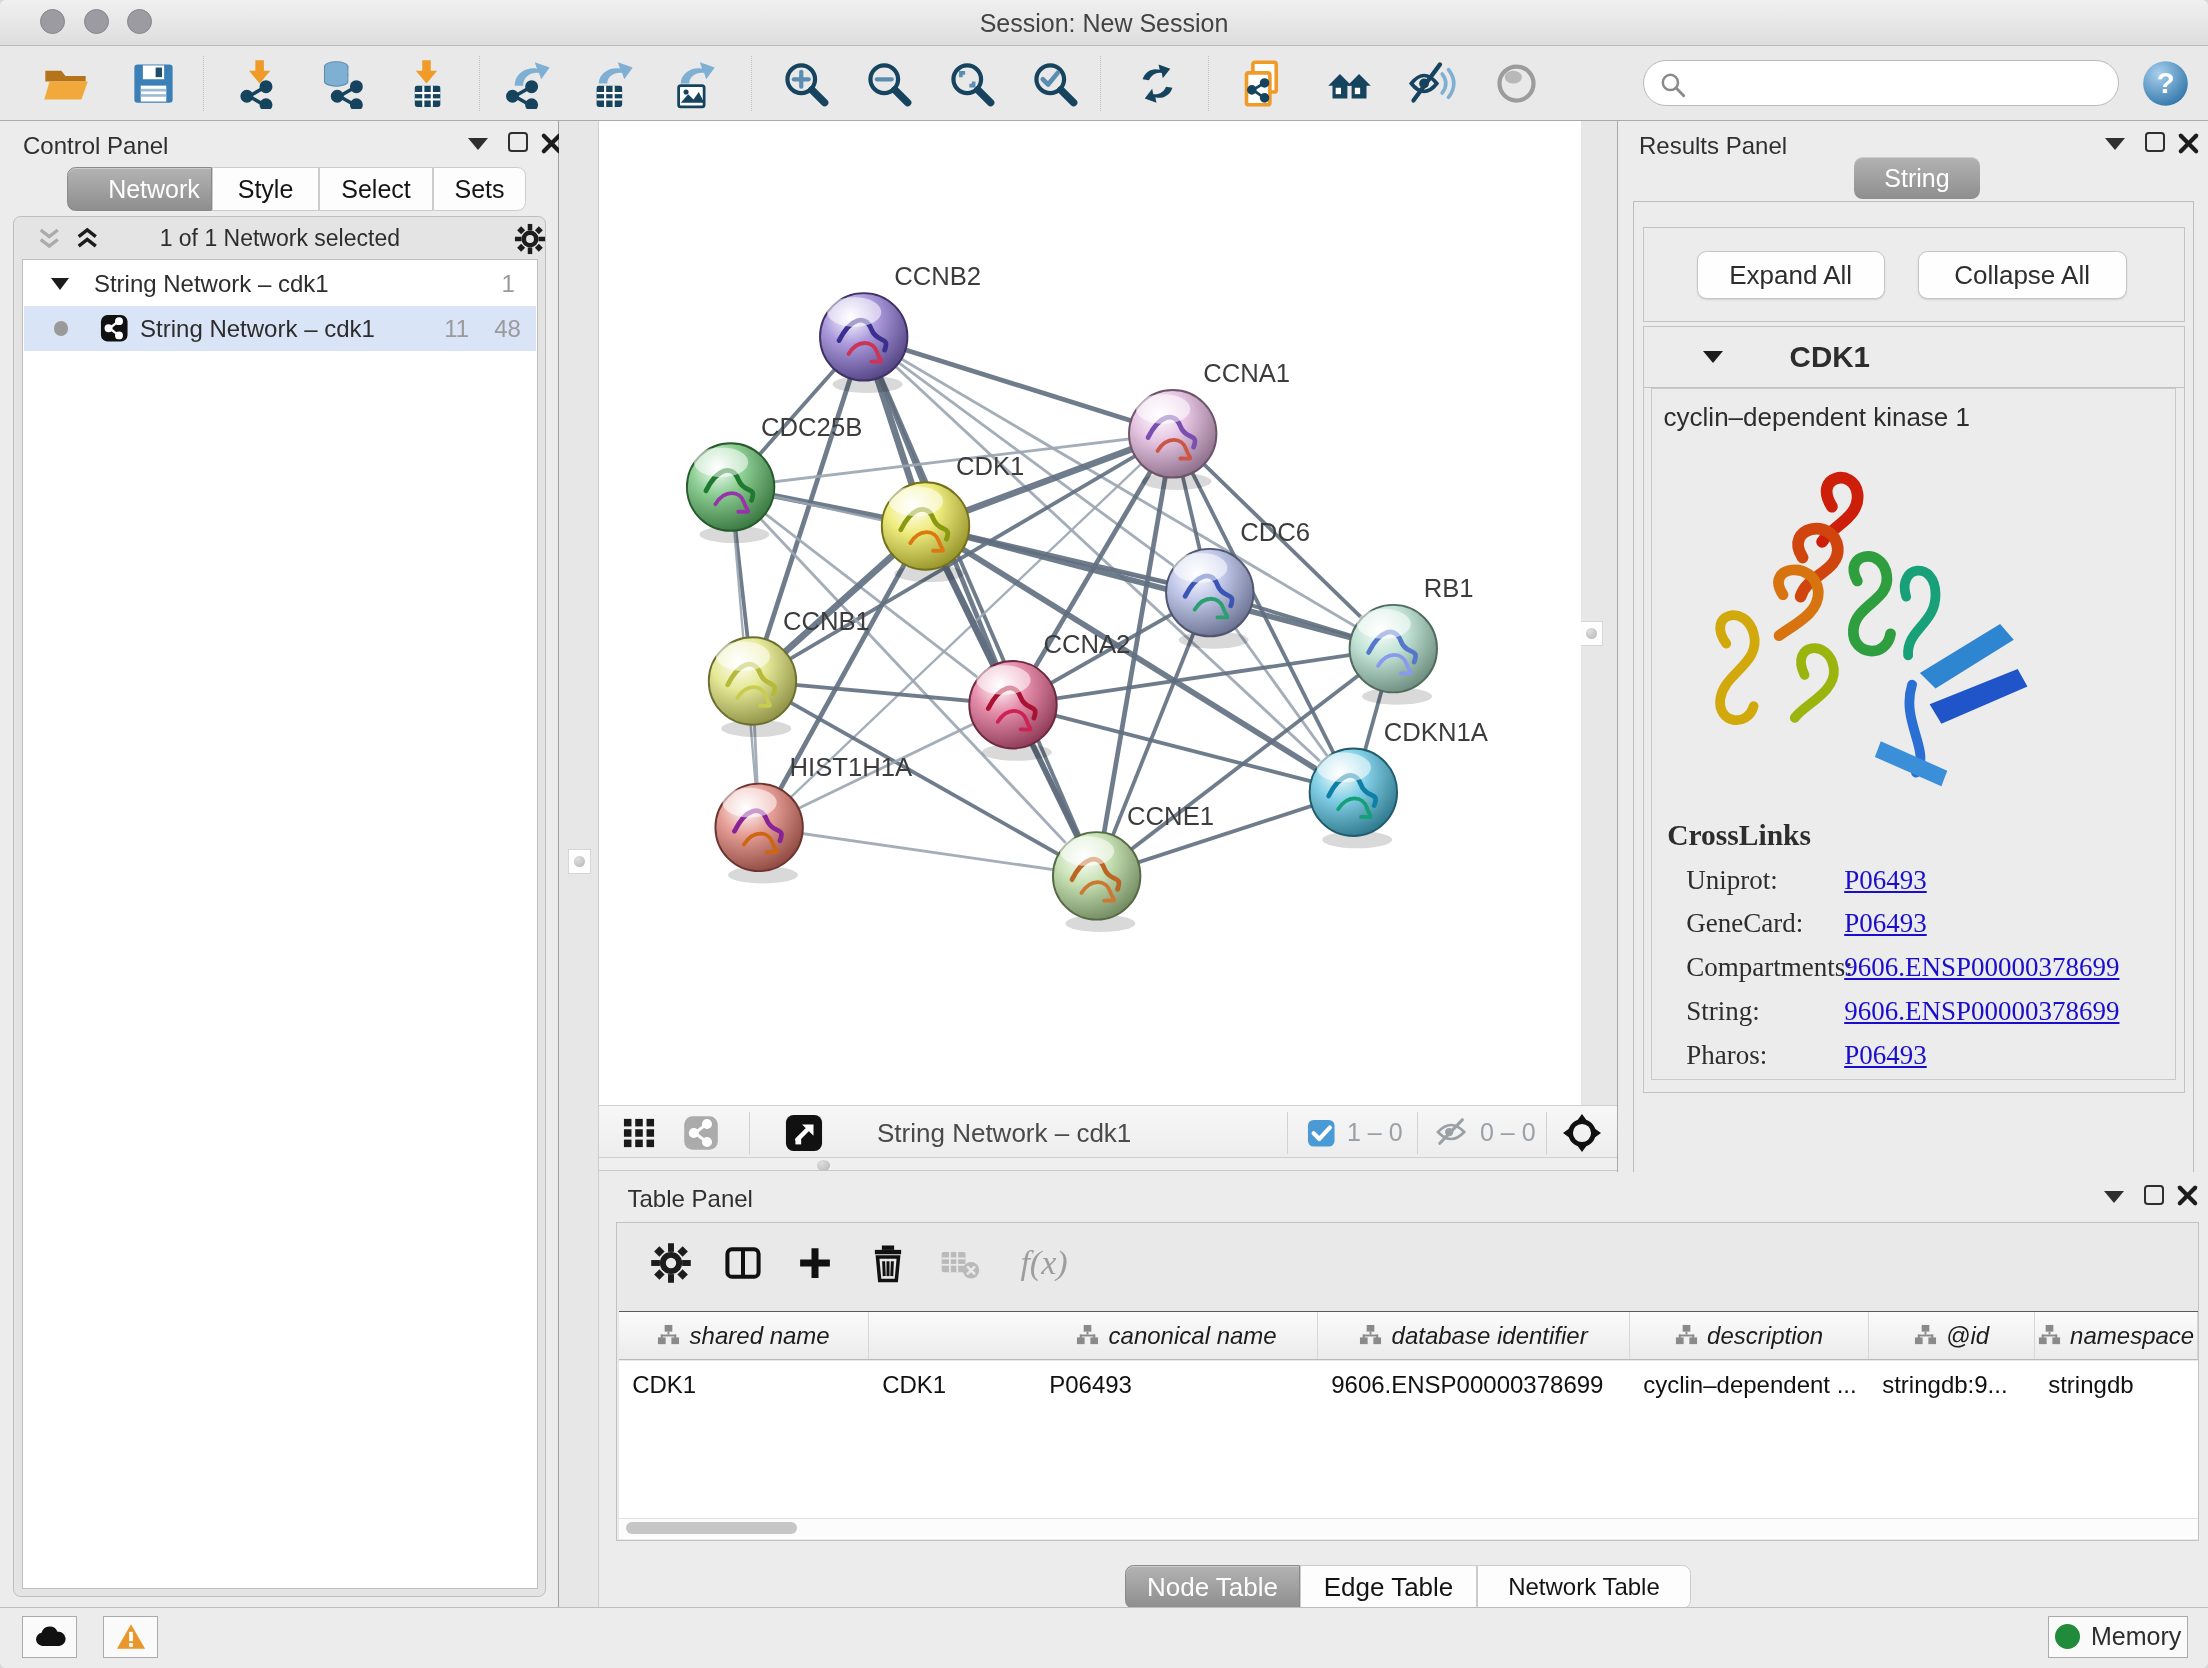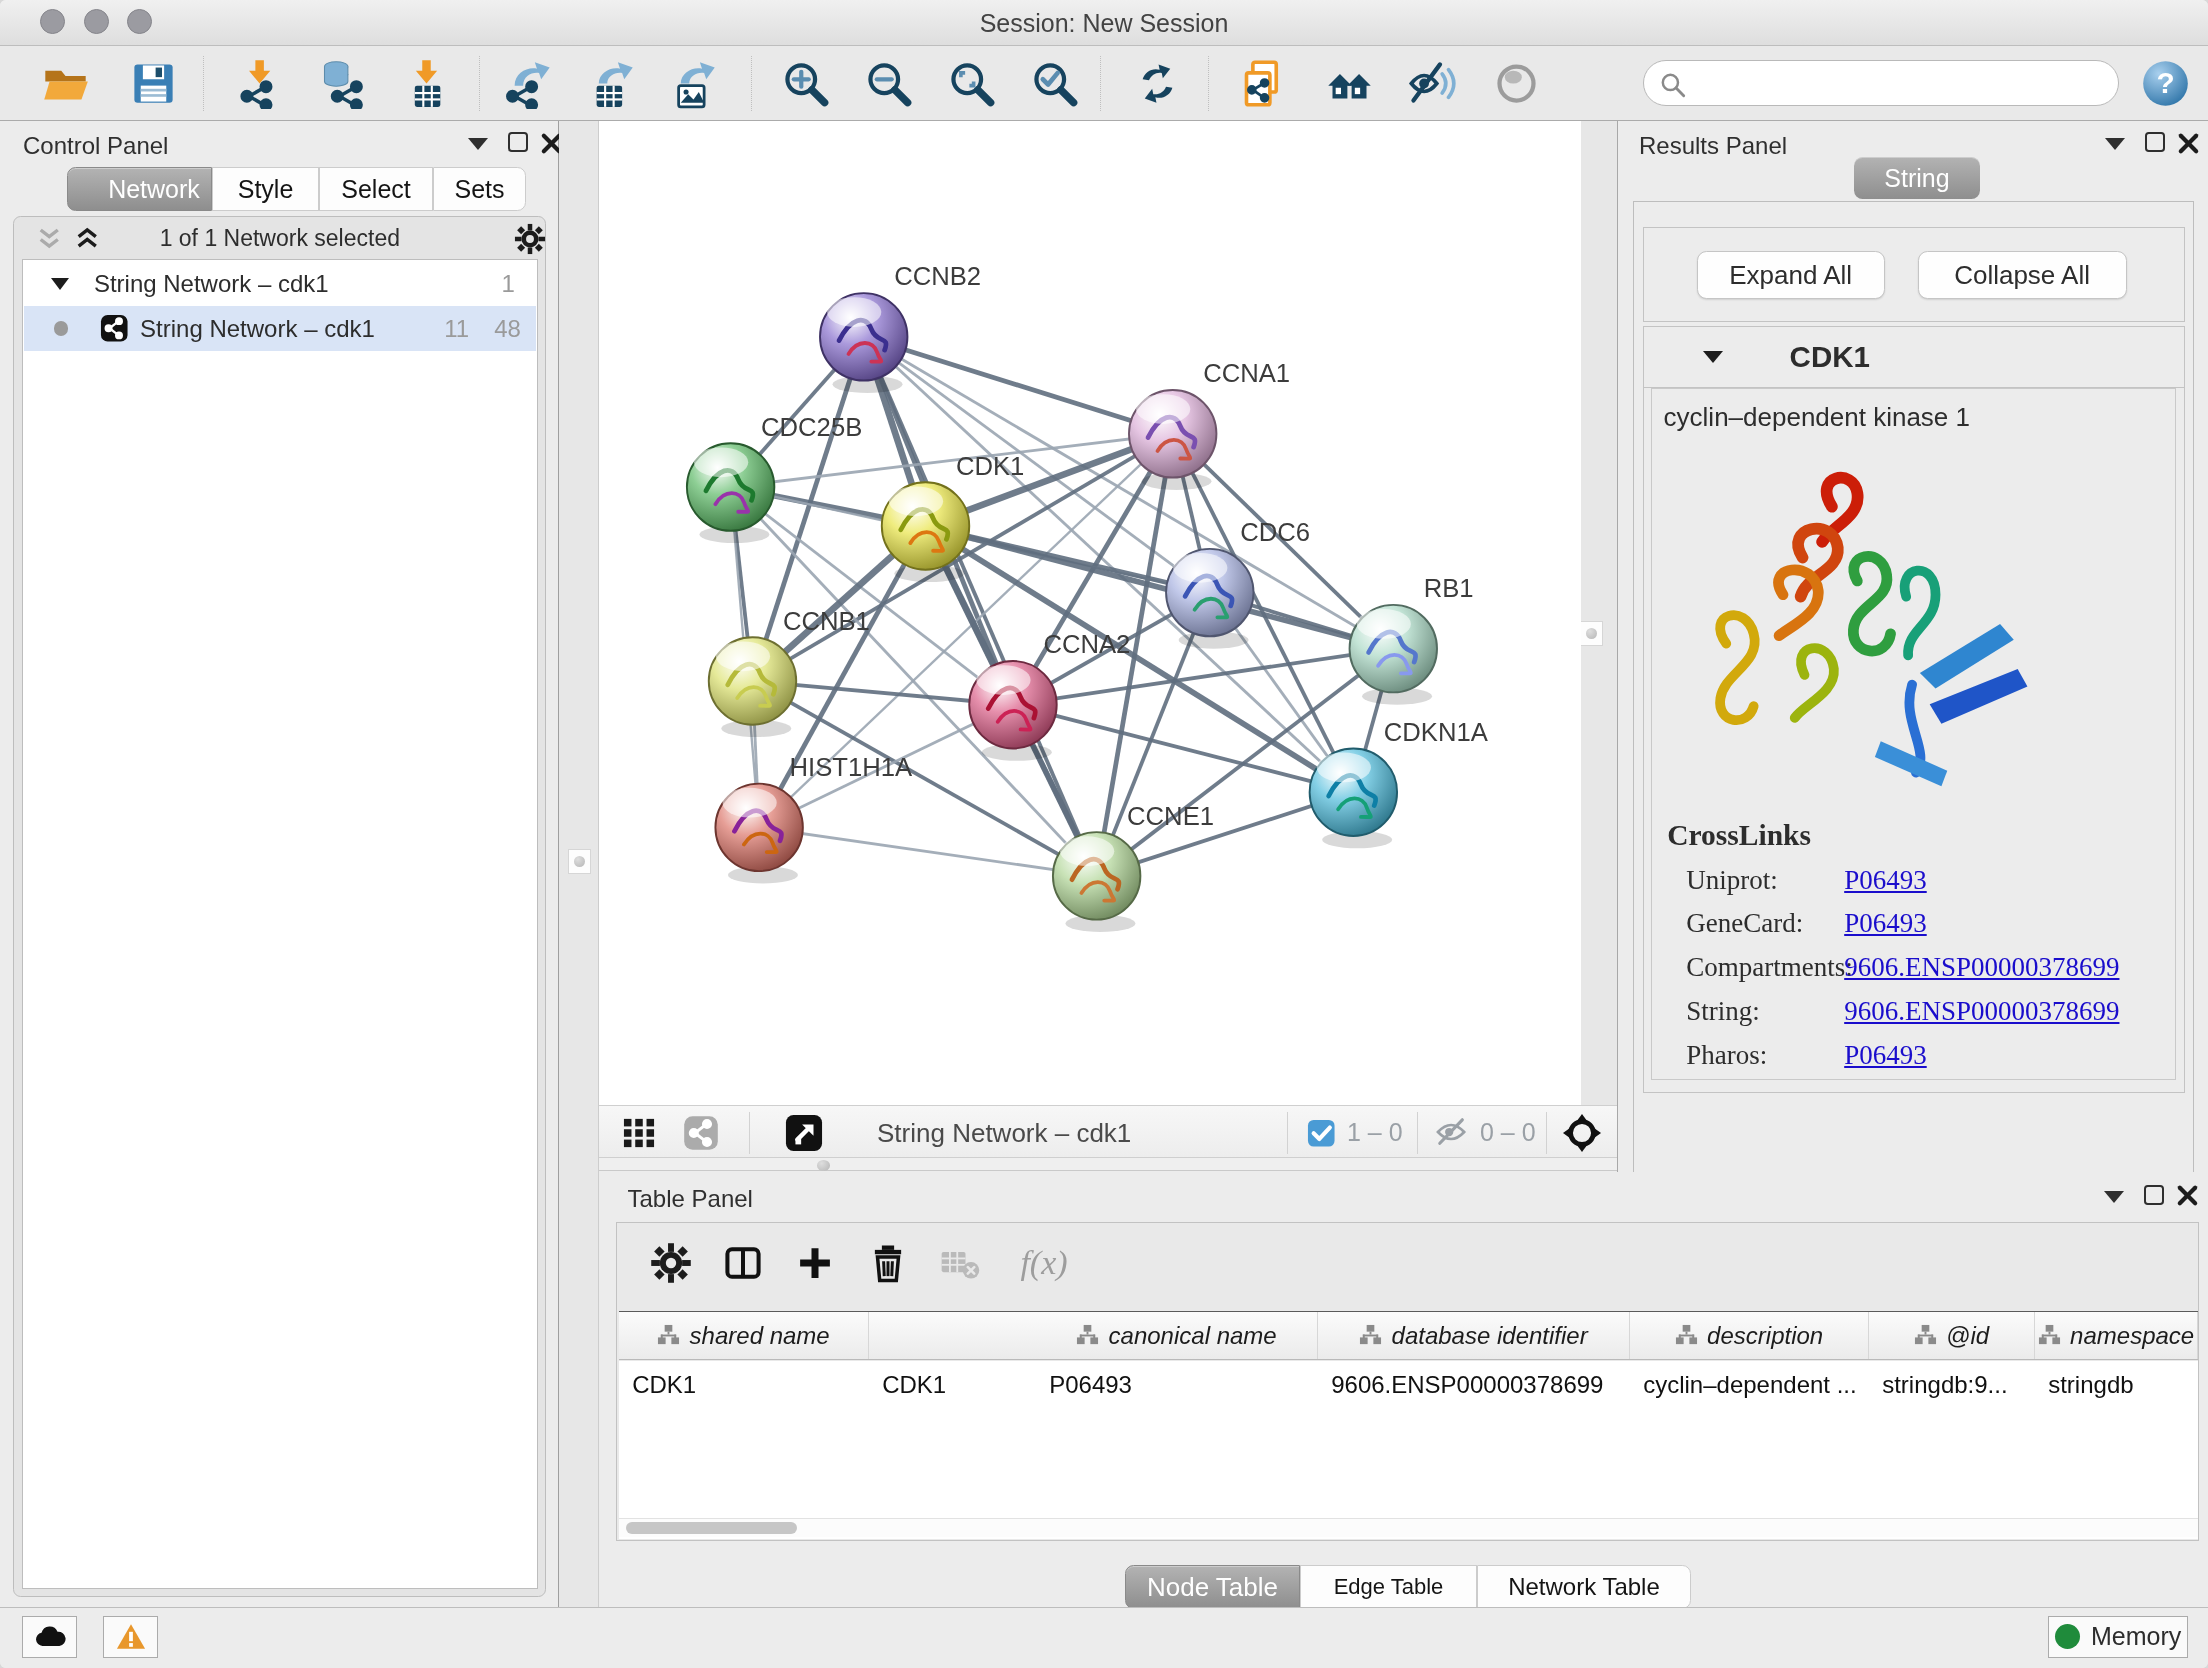--- a/index.html
+++ b/index.html
@@ -933,21 +933,21 @@
           <div class="td" style="width: 166px;">stringdb:9...</div>
           <div class="td" style="width: 163px;">stringdb</div>
         </div>
       <div class="hscroll">
           <span class="hthumb"></span>
         </div>
     </div>
 
     <div class="ttabs" id="table-tabs">
         <div class="tabbtn active first" style="width: 175px; font-size: 26px;">Node Table</div>
-        <div class="tabbtn" style="width: 177px; font-size: 22px;">Edge Table</div>
+        <div class="tabbtn" style="width: 177px; font-size: 26px;">Edge Table</div>
         <div class="tabbtn last" style="width: 214px; font-size: 24px;">Network Table</div>
       </div>
   </div>
 
   <div class="abs statusbar">
     <div class="sbtn" style="left:22px;width:55px">
       <svg width="32" height="23" viewBox="0 0 34 24">
           <path d="M9 22a7 7 0 0 1-1-13.9A9 9 0 0 1 25 7a6.5 6.5 0 0 1 2 15z" fill="#111"></path>
         </svg>
     </div>

